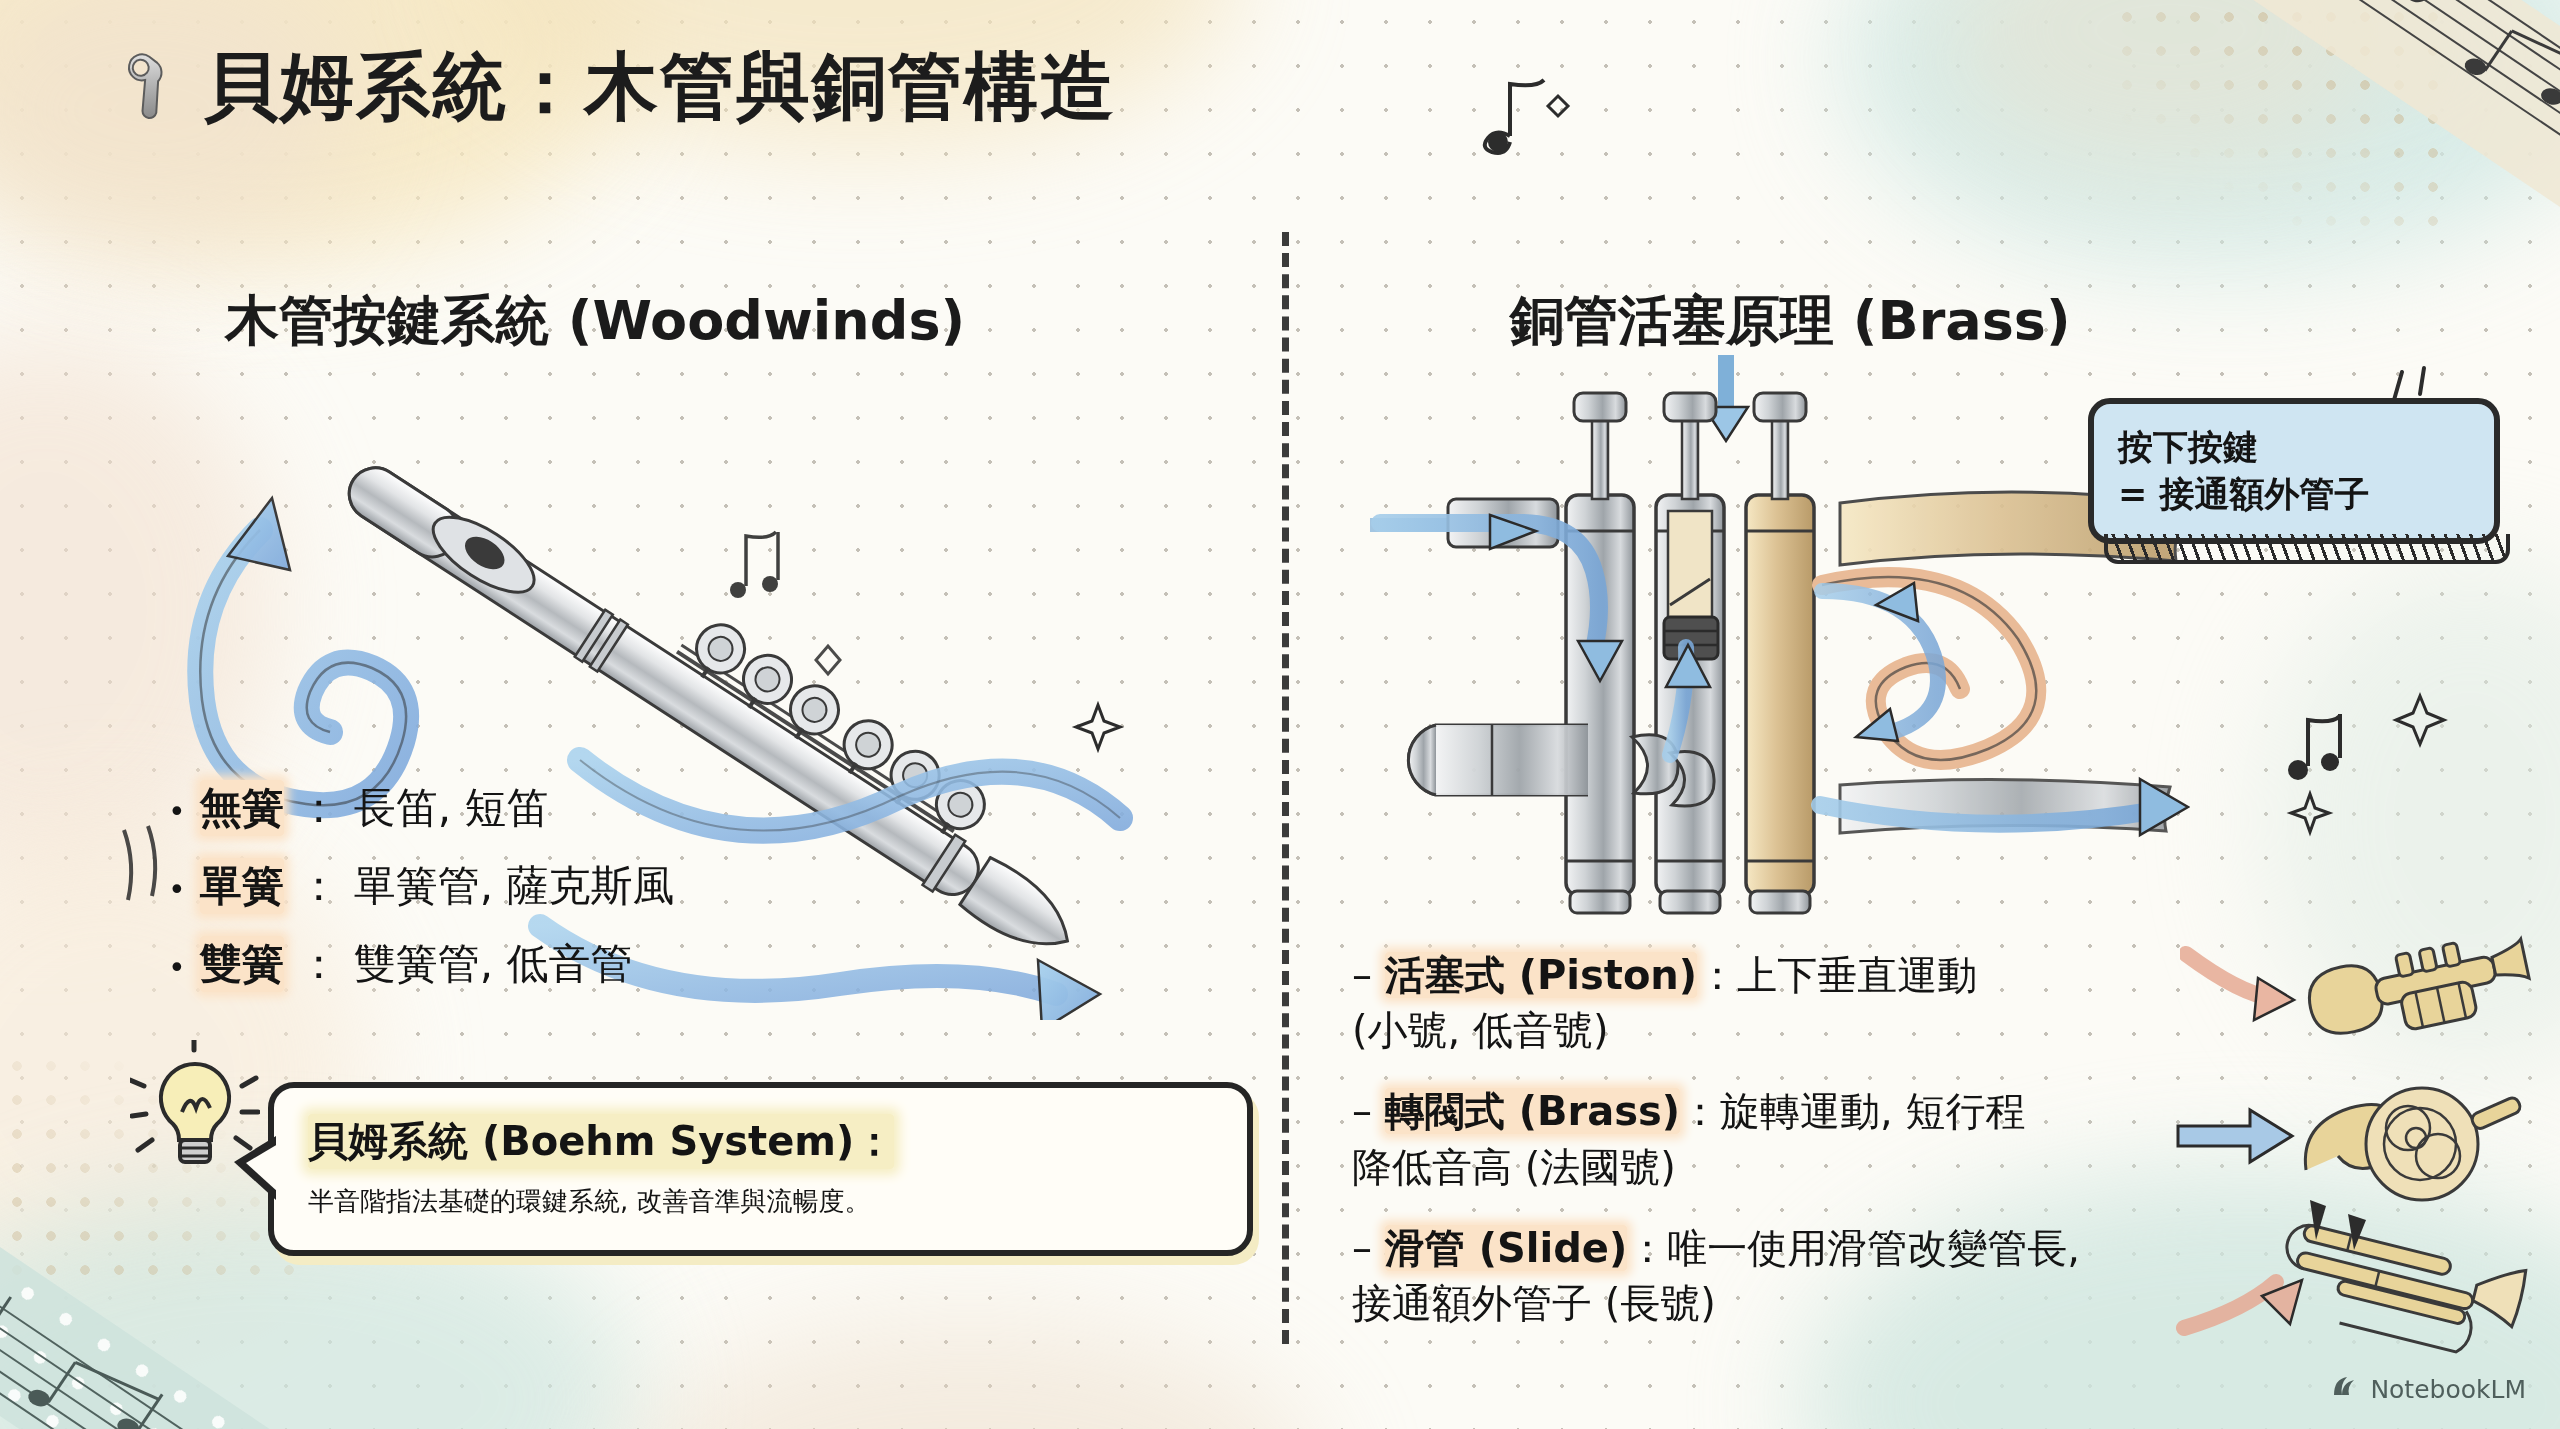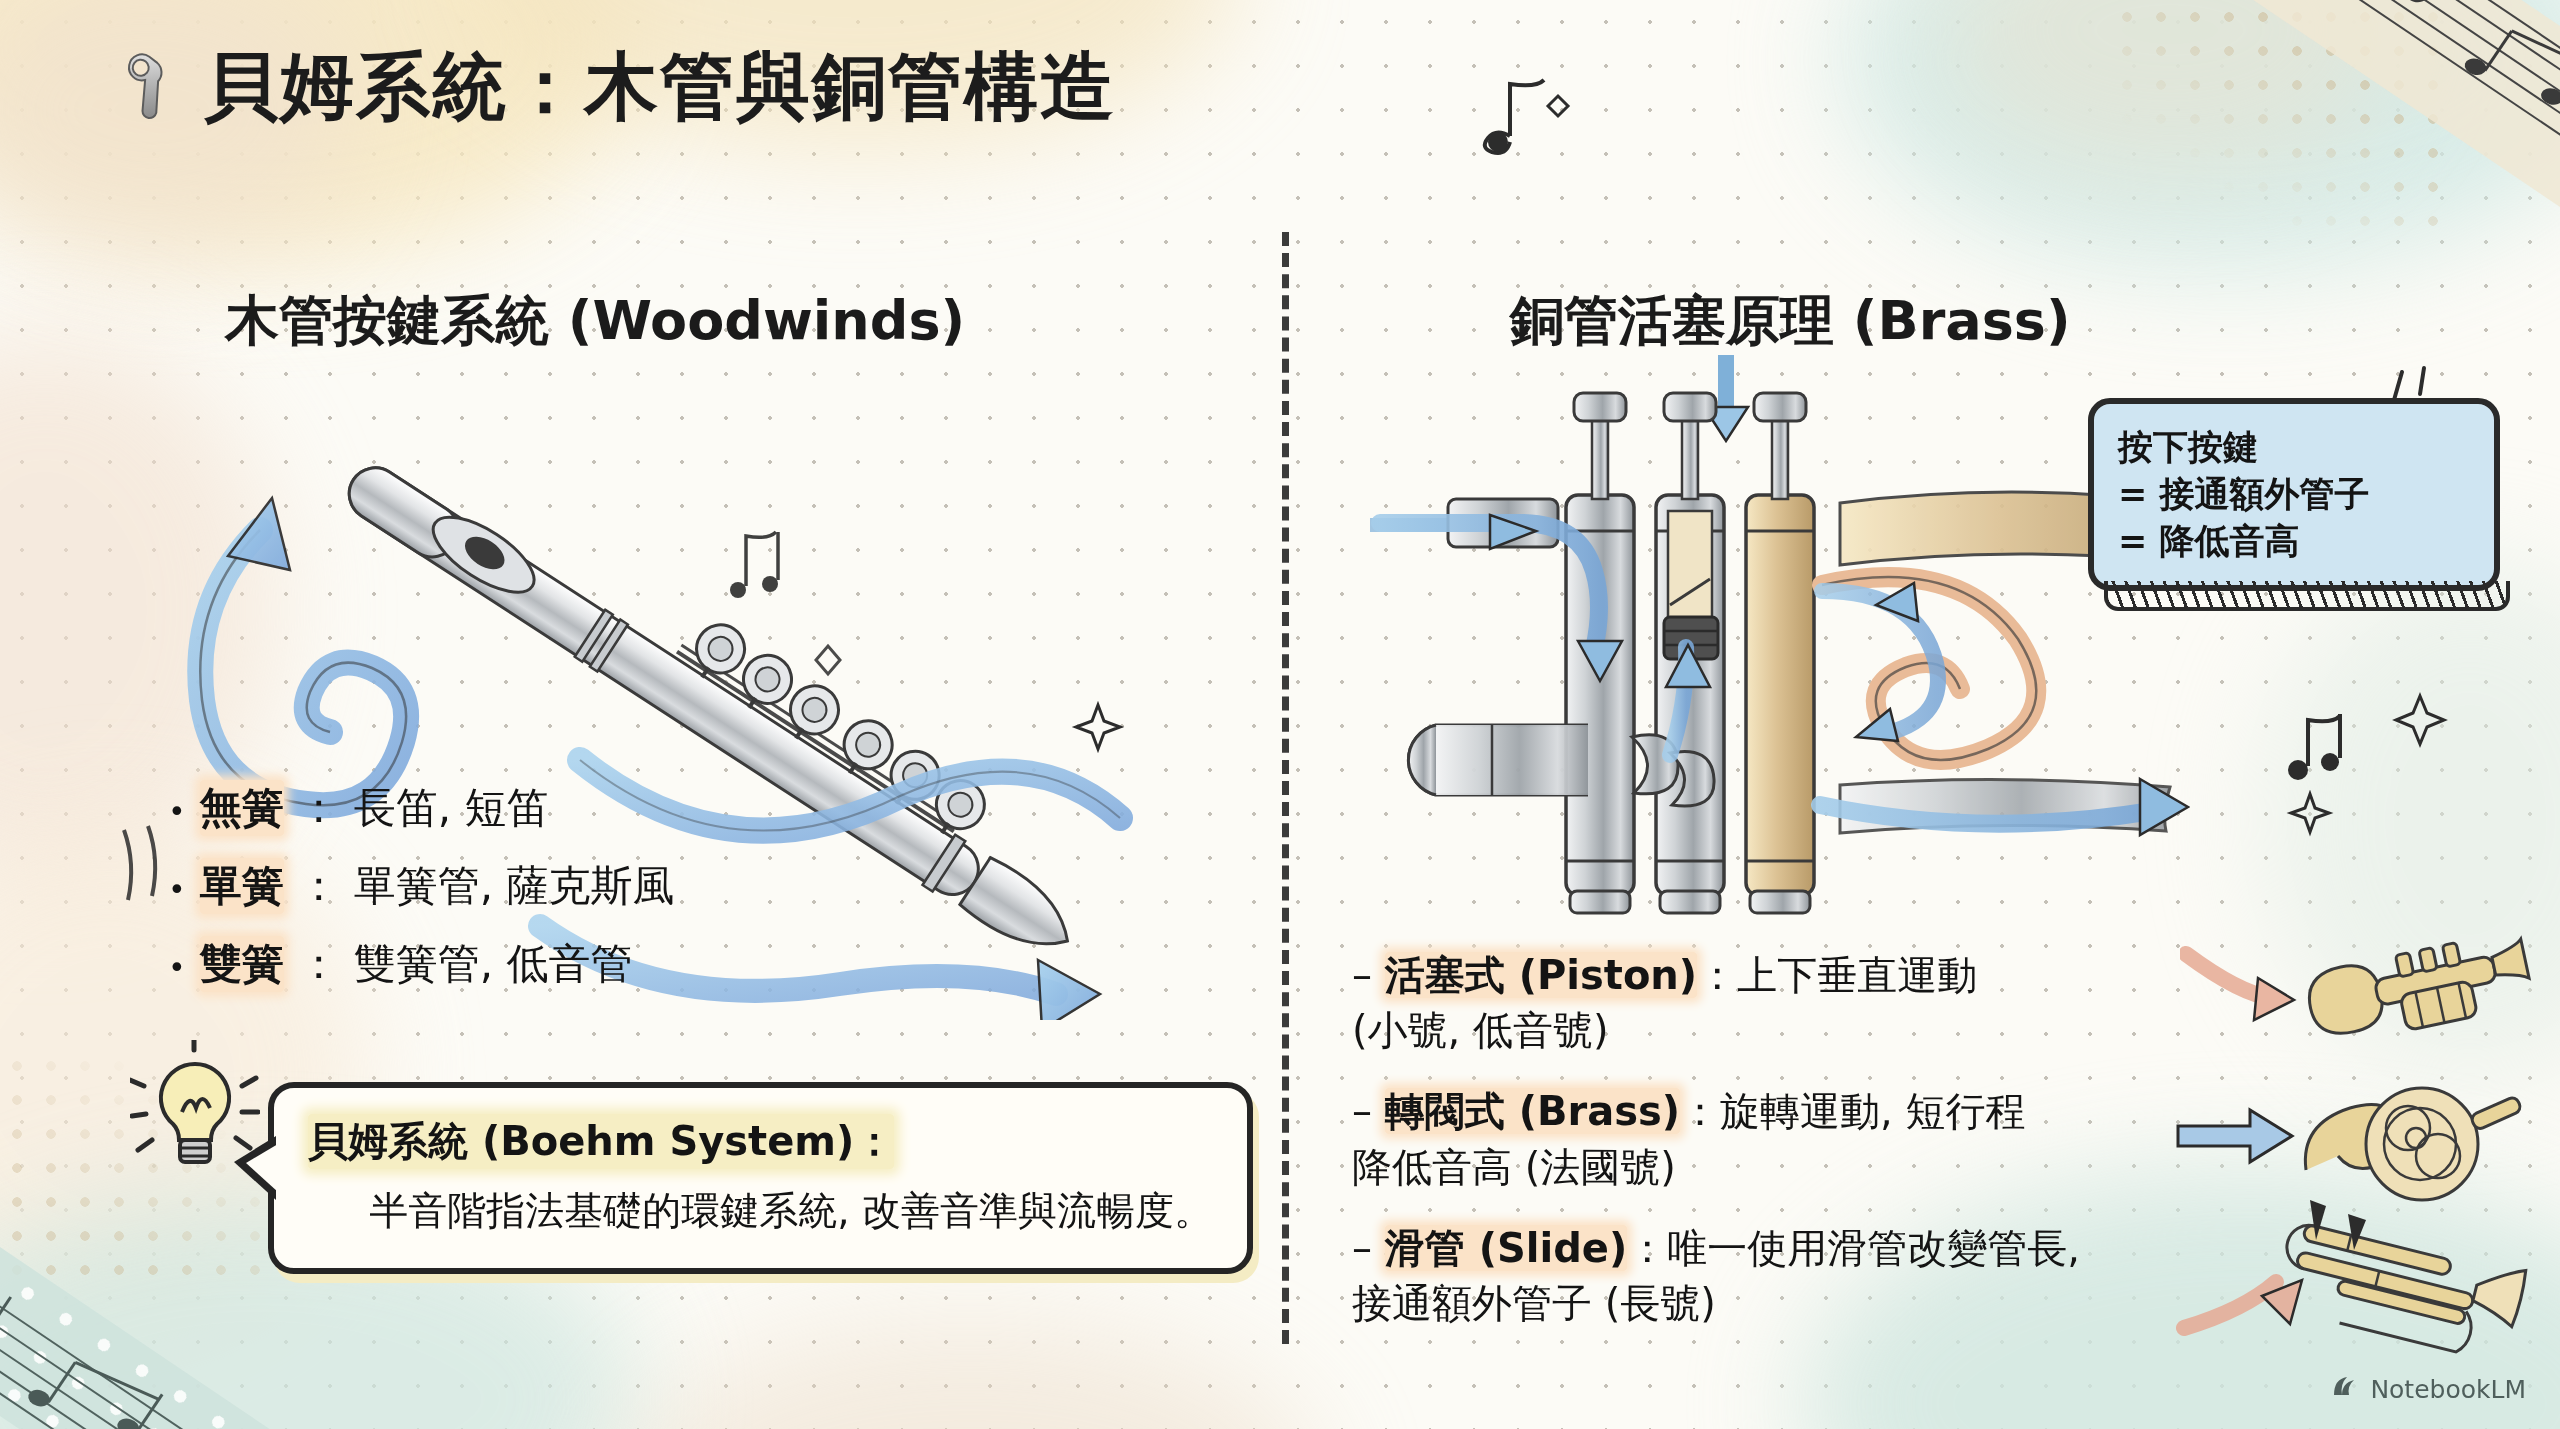--- a/index.html
+++ b/index.html
@@ -107,21 +107,21 @@
     position:absolute;left:-40px;top:48px;width:0;height:0;
     border-top:26px solid transparent;border-bottom:38px solid transparent;
     border-right:42px solid #252525;
   }
   #callout .tail-in{
     position:absolute;left:-28px;top:56px;width:0;height:0;
     border-top:19px solid transparent;border-bottom:29px solid transparent;
     border-right:32px solid #fffdf7;
   }
   #callout-title{font-size:40px;font-weight:700;color:#141414;display:inline-block;margin-bottom:14px;}
-  #callout-body{font-size:39px;color:#141414;line-height:1.42;text-align:right;}
+  #callout-body{font-size:26px;color:#141414;line-height:1.42;}
 
   
   #bluebox{
     position:absolute;left:2088px;top:398px;width:352px;
     background:#cfe5f2;border:6px solid #2a2a2a;border-radius:22px;
     padding:20px 24px;z-index:6;
   }
   #bluebox .line{font-size:35px;color:#141414;line-height:1.34;white-space:nowrap;font-weight:600;}
   #bluebox .hatch{
     position:absolute;left:10px;right:-16px;bottom:-26px;height:26px;
@@ -484,21 +484,20 @@
       <path d="M528 386 l-42 -4 l34 -28 z" fill="#8fbce0" stroke="#2b2b2b" stroke-width="2.5"></path>
 
       <path d="M450 450 q160 34 332 6" fill="none" stroke="url(#airb2)" stroke-width="18" stroke-linecap="round" opacity=".9"></path>
       <path d="M770 424 l48 28 l-48 28 z" fill="#8fbce0" stroke="#2b2b2b" stroke-width="2.5"></path>
     </svg>
   </div>
 
   <div id="bluebox">
     <div class="line">按下按鍵</div>
     <div class="line">= 接通額外管子</div>
-    <div class="line">= 降低音高</div>
     <div class="hatch"></div>
   </div>
 
   <div id="brass-list">
     <div class="b-item">
       <span>–</span>
       <span class="hl-peach">活塞式 (Piston)</span><span>：</span><span>上下垂直運動</span>
       <span class="b-sub">(小號, 低音號)</span>
     </div>
     <div class="b-item">

